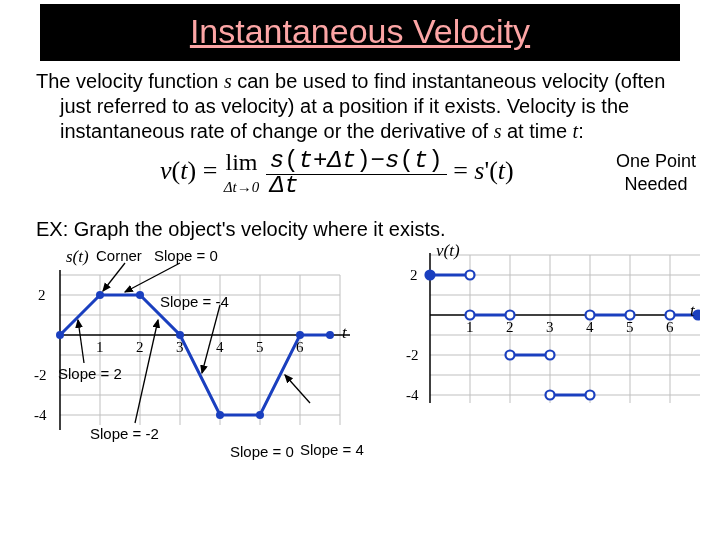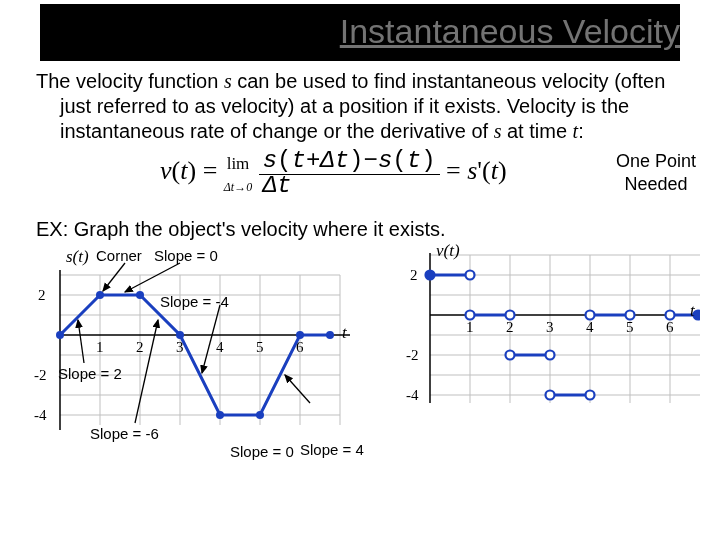--- a/index.html
+++ b/index.html
@@ -13,26 +13,25 @@
     overflow: hidden;
   }
   .title-bar {
     background: #000;
     width: 640px;
     margin: 4px auto 0 auto;
     padding: 8px 0 10px 0;
     text-align: center;
   }
   .title-bar h1 {
-    color: #737373;
+    color: #fca5a5;
     font-family: Arial, sans-serif;
     font-weight: normal;
     font-size: 34px;
     text-decoration: underline;
-    text-align: right;
   }
   .para {
     font-size: 20px;
     line-height: 1.25;
     padding: 8px 36px 0 36px;
     text-indent: -24px;
     margin-left: 24px;
   }
   .para .it { font-style: italic; font-family: 'Times New Roman', serif; }
   .formula-row {
@@ -46,22 +45,22 @@
     top: 4px;
     font-family: 'Times New Roman', serif;
     font-style: italic;
     font-size: 26px;
   }
   .formula .up { font-style: normal; }
   .formula .frac { display:inline-block; text-align:left; vertical-align: middle; font-size:24px; line-height:1.05;font-family:Liberation Mono, monospace;}
   .formula .frac .num { border-bottom:1.6px solid #000; padding:0 4px;}
   .formula .frac .den { padding:0 4px;}
   .formula .lim { display:inline-block; text-align:center; vertical-align:middle; font-size:22px; line-height:1;}
-  .formula .lim .top { font-size:17px;}
-  .formula .lim .bot { font-size:12px;}
+  .formula .lim .top { font-size:24px;}
+  .formula .lim .bot { font-size:15px;}
   .one-point {
     position:absolute;
     right:24px;
     top:6px;
     font-size:18px;
     text-align:center;
     line-height:1.25;
   }
   .ex {
     font-size:20px;
@@ -196,21 +195,21 @@
     <span class="tick-label" style="left:106px; top:94px;">2</span>
     <span class="tick-label" style="left:146px; top:94px;">3</span>
     <span class="tick-label" style="left:186px; top:94px;">4</span>
     <span class="tick-label" style="left:226px; top:94px;">5</span>
     <span class="tick-label" style="left:266px; top:94px;">6</span>
 
     <span class="slope-label" style="left:66px; top:2px;">Corner</span>
     <span class="slope-label" style="left:124px; top:2px;">Slope = 0</span>
     <span class="slope-label" style="left:130px; top:48px;">Slope = -4</span>
     <span class="slope-label" style="left:28px; top:120px;">Slope = 2</span>
-    <span class="slope-label" style="left:60px; top:180px;">Slope = -6</span>
+    <span class="slope-label" style="left:60px; top:180px;">Slope = -2</span>
     <span class="slope-label" style="left:200px; top:198px;">Slope = 0</span>
     <span class="slope-label" style="left:270px; top:156px;margin-top:40px;">Slope = 4</span>
   </div>
 
   <div class="graph graph-right">
     <svg width="300" height="160">
 
       <g stroke="#bfbfbf" stroke-width="1">
         <line x1="30" y1="10" x2="300" y2="10"></line>
         <line x1="30" y1="30" x2="300" y2="30"></line>

